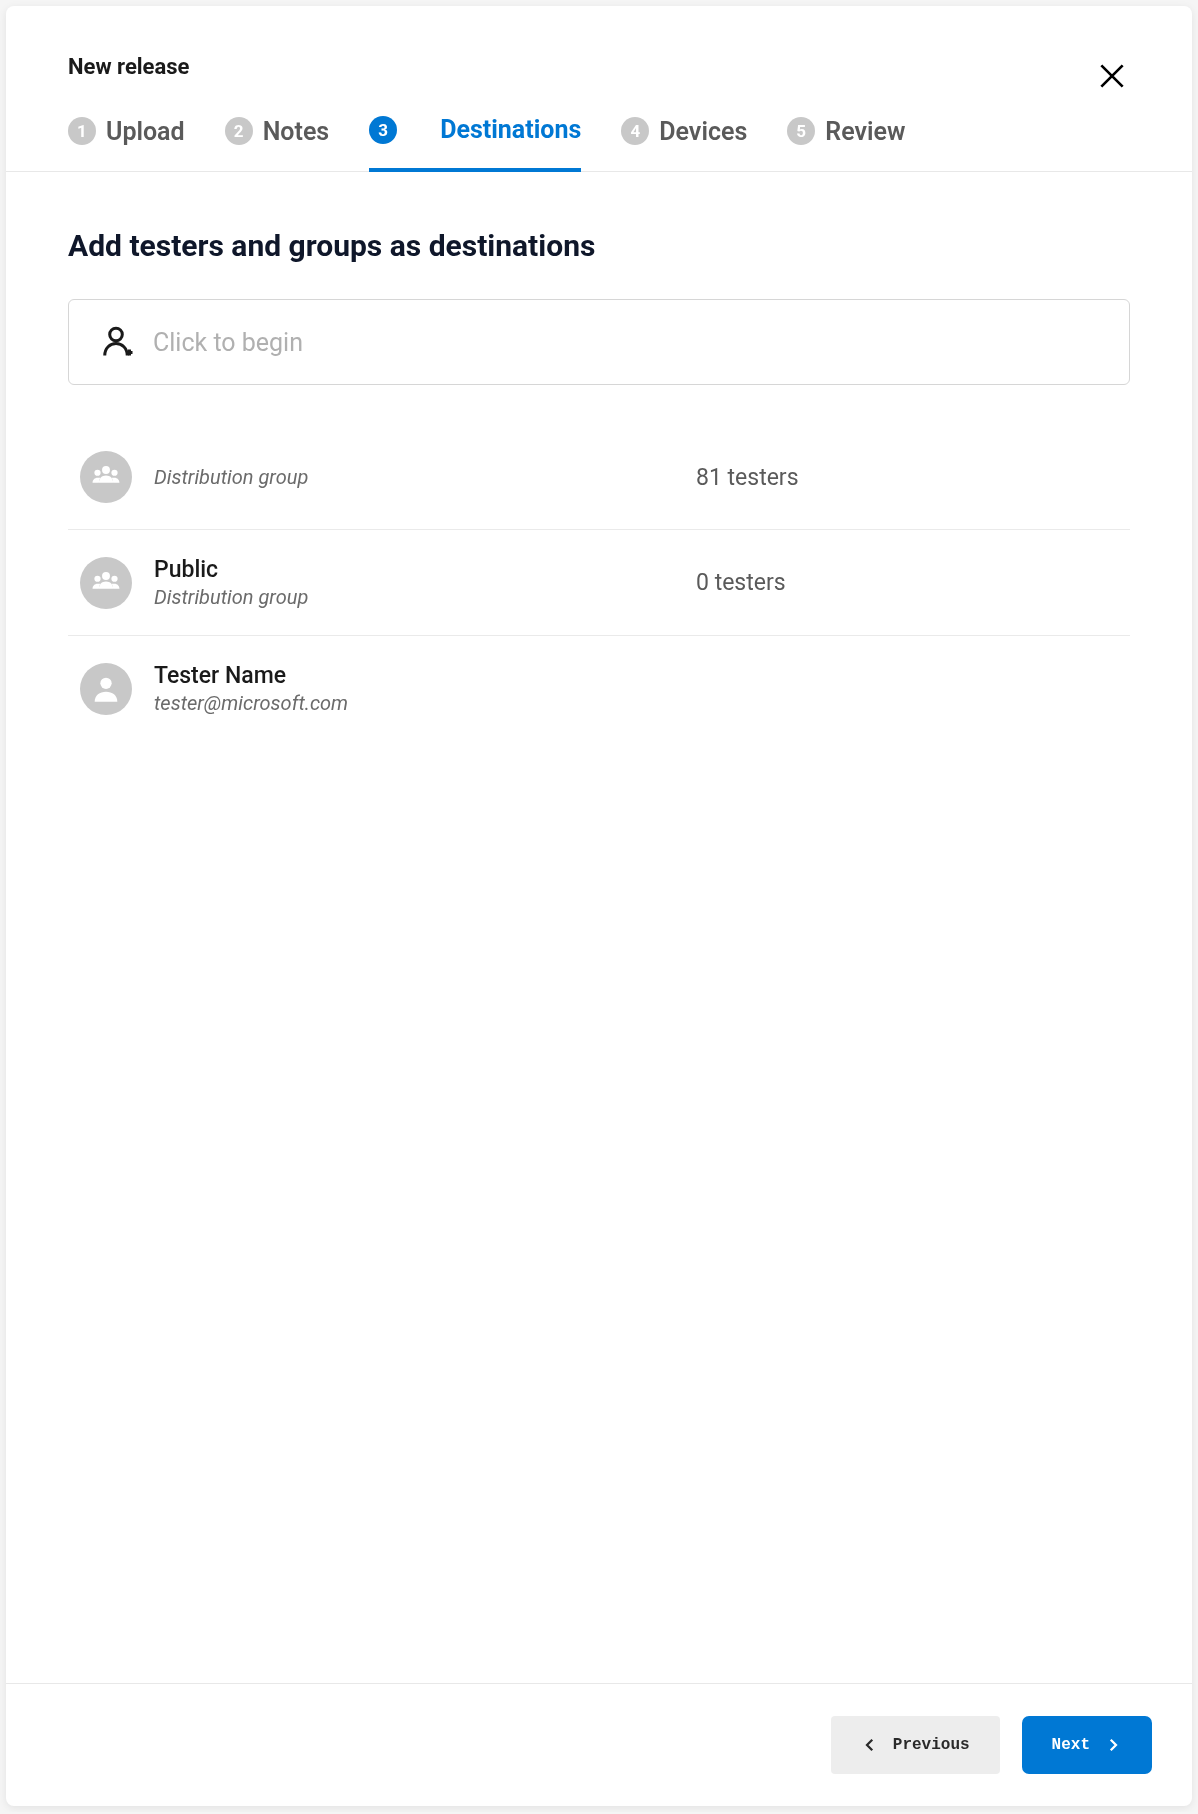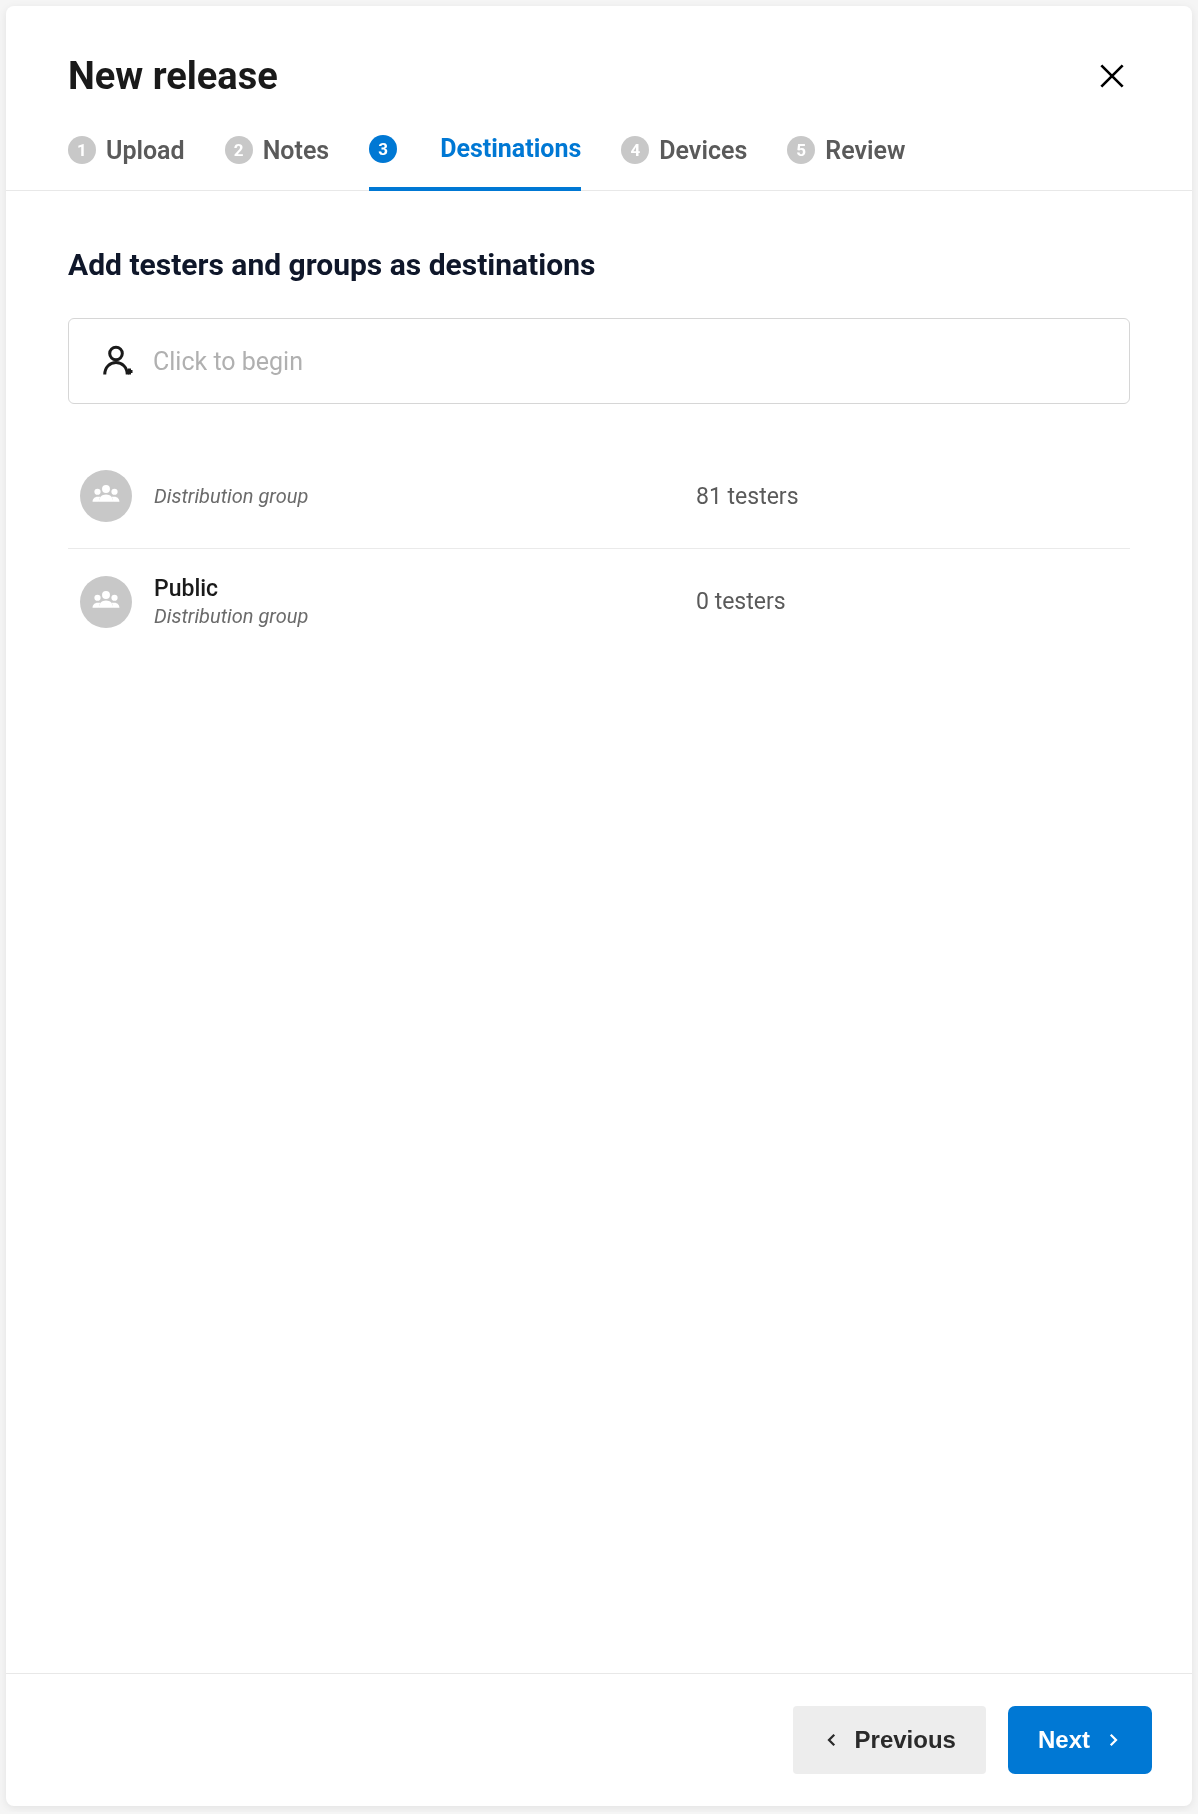--- a/index.html
+++ b/index.html
@@ -27,21 +27,21 @@
       overflow: hidden;
     }
     
     .modal-header {
       padding: 48px 62px 0 62px;
       position: relative;
       border-bottom: 1px solid #e8e8e8;
     }
     
     .modal-title {
-      font-size: 38px;
+      font-size: 22px;
       font-weight: 700;
       color: #1a1a1a;
       margin-bottom: 36px;
     }
     
     .close-btn {
       position: absolute;
       top: 52px;
       right: 62px;
       width: 36px;
@@ -208,28 +208,29 @@
     .modal-footer {
       border-top: 1px solid #e8e8e8;
       padding: 32px 40px;
       display: flex;
       justify-content: flex-end;
       gap: 22px;
     }
     
     .btn {
       padding: 20px 30px;
-      font-size: 24px;
+      font-size: 16px;
       font-weight: 600;
       border: none;
       border-radius: 4px;
       cursor: pointer;
       display: flex;
       align-items: center;
       gap: 14px;
+      font-family: Liberation Mono, monospace;
     }
     
     .btn-secondary {
       background: #ededed;
       color: #2a2a2a;
     }
     
     .btn-primary {
       background: #0078d4;
       color: #ffffff;
@@ -322,20 +323,33 @@
             <path d="M18 12.5 C20 12.5 21.5 14 21.5 16 L17 16 C17 14.5 16.5 13.3 15.8 12.6 C16.5 12.5 17.2 12.5 18 12.5 Z"></path>
           </svg>
         </div>
         <div class="dest-info">
           <div class="dest-name">Public</div>
           <div class="dest-sub">Distribution group</div>
         </div>
         <div class="dest-count">0 testers</div>
       </div>
 
+      <div class="dest-item">
+        <div class="dest-icon">
+          <svg viewBox="0 0 24 24">
+            <circle cx="12" cy="8" r="4"></circle>
+            <path d="M4 21 C4 16.5 7.5 14 12 14 C16.5 14 20 16.5 20 21 Z"></path>
+          </svg>
+        </div>
+        <div class="dest-info">
+          <div class="dest-name">Tester Name</div>
+          <div class="dest-sub">tester@microsoft.com</div>
+        </div>
+        <div class="dest-count"></div>
+      </div>
 
     </div>
   </div>
 
   <div class="modal-footer">
     <button class="btn btn-secondary">
       <svg viewBox="0 0 24 24" fill="none">
         <path d="M15 5 L8 12 L15 19" stroke="currentColor"></path>
       </svg>
       <span>Previous</span>

